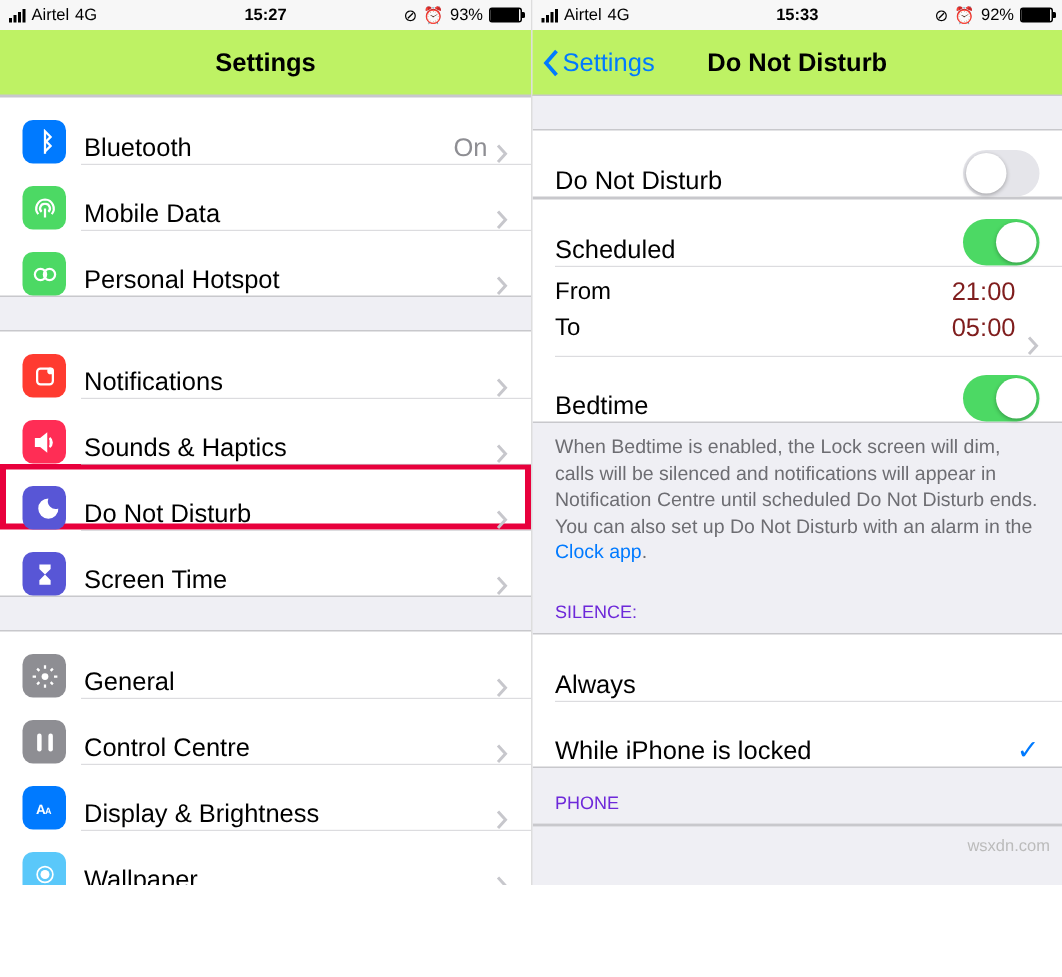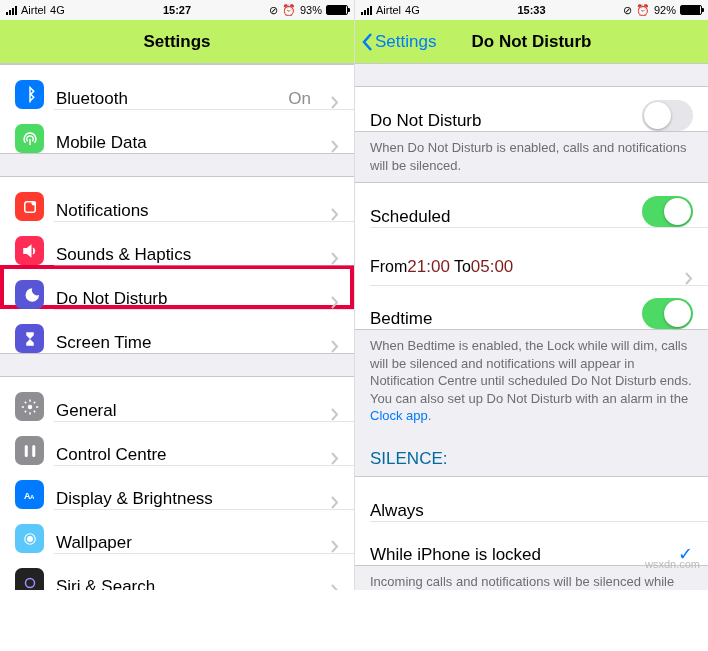--- a/index.html
+++ b/index.html
@@ -21,33 +21,33 @@
 .nav-back svg{width:12px;height:20px}
 .content{flex:1;overflow-y:auto}
 .group{background:#fff;border-top:1px solid #c8c8cc;border-bottom:1px solid #c8c8cc}
 .gap{height:22px}
 .row{min-height:44px;display:flex;align-items:flex-end;padding:0 15px;position:relative}
 .row+.row::before{content:'';position:absolute;top:0;left:54px;right:0;height:1px;background:#c8c8cc;transform:scaleY(.5)}
 .row.noicon+.row.noicon::before{left:15px}
 .rowicon{width:29px;height:29px;border-radius:7px;margin-right:12px;display:flex;align-items:center;justify-content:center;flex-shrink:0}
 .rowicon svg{width:18px;height:18px;fill:#fff}
 .rowlabel{flex:1;font-size:17px;color:#000}
-.rowval{font-size:17px;color:#8e8e93;margin-right:20px}
+.rowval{font-size:17px;color:#8e8e93;margin-right:6px}
 .chev{color:#c7c7cc}
 .chev svg{width:8px;height:13px;display:block}
 .footer{font-size:13px;color:#6d6d72;padding:7px 15px 8px;line-height:1.35}
-.header{font-size:17px;color:#0369a1;padding:16px 15px 7px;text-transform:uppercase}
+.header{font-size:12px;color:#6d28d9;padding:16px 15px 7px;text-transform:uppercase}
 .toggle{width:51px;height:31px;border-radius:16px;position:relative;flex-shrink:0}
 .toggle i{position:absolute;width:27px;height:27px;background:#fff;border-radius:50%;top:2px;box-shadow:0 1px 3px rgba(0,0,0,.3)}
 .toggle.off{background:#e5e5ea}.toggle.off i{left:2px}
 .toggle.on{background:#4cd964}.toggle.on i{right:2px}
 .highlight{box-shadow:inset 0 0 0 4px #e8003c}
 .link{color:#007aff}
 .check{color:#007aff;font-size:18px;font-weight:500}
-.dual{display:flex;flex-direction:row;gap:4px;padding:8px 0}
+.dual{display:flex;flex-direction:column;gap:4px;padding:8px 0}
 .dual .ln{display:flex;justify-content:space-between;align-items:center}
 .valblue{color:#7f1d1d;font-size:17px}
 .watermark{position:absolute;bottom:20px;right:8px;font-size:11px;color:#bbb}
 .ic-gray{background:#8e8e93}
 </style>
 </head>
 <body>
 
 <div class="phone">
   <div class="statusbar">
@@ -96,20 +96,34 @@
               <path d="M12 4a8 8 0 00-6 13M12 4a8 8 0 016 13M12 8a4 4 0 00-3 7M12 8a4 4 0 013 7M12 12v8" stroke="#fff" stroke-width="2" fill="none"></path>
             </svg>
           </span>
         <span class="rowlabel">Mobile Data</span>
         <span class="chev">
             <svg viewBox="0 0 8 13">
               <path d="M1 1l5 5.5L1 12" stroke="currentColor" stroke-width="2" fill="none"></path>
             </svg>
           </span>
       </div>
+      <div class="row">
+        <span class="rowicon" style="background:#4cd964">
+            <svg viewBox="0 0 24 24">
+              <circle cx="8" cy="12" r="5" stroke="#fff" stroke-width="2" fill="none"></circle>
+              <circle cx="16" cy="12" r="5" stroke="#fff" stroke-width="2" fill="none"></circle>
+            </svg>
+          </span>
+        <span class="rowlabel">Personal Hotspot</span>
+        <span class="chev">
+            <svg viewBox="0 0 8 13">
+              <path d="M1 1l5 5.5L1 12" stroke="currentColor" stroke-width="2" fill="none"></path>
+            </svg>
+          </span>
+      </div>
     </div>
     <div class="gap"></div>
     <div class="group">
       <div class="row">
         <span class="rowicon" style="background:#ff3b30">
             <svg viewBox="0 0 24 24">
               <rect x="5" y="5" width="14" height="14" rx="3" stroke="#fff" stroke-width="2" fill="none"></rect>
               <circle cx="17" cy="7" r="3" fill="#fff"></circle>
             </svg>
           </span>
@@ -273,21 +287,20 @@
   <div class="content">
     <div class="gap"></div>
     <div class="group">
       <div class="row noicon">
         <span class="rowlabel">Do Not Disturb</span>
         <span class="toggle off">
             <i></i>
           </span>
       </div>
     </div>
-    <div class="footer">When Do Not Disturb is enabled, calls and notifications will be silenced.</div>
     <div class="group">
       <div class="row noicon">
         <span class="rowlabel">Scheduled</span>
         <span class="toggle on">
             <i></i>
           </span>
       </div>
       <div class="row noicon" style="min-height:58px">
         <div class="dual" style="flex:1">
           <div class="ln">
@@ -306,32 +319,31 @@
           </span>
       </div>
       <div class="row noicon">
         <span class="rowlabel">Bedtime</span>
         <span class="toggle on">
             <i></i>
           </span>
       </div>
     </div>
     <div class="footer">
-      <span>When Bedtime is enabled, the Lock while will dim, calls will be silenced and notifications will appear in Notification Centre until scheduled Do Not Disturb ends. You can also set up Do Not Disturb with an alarm in the </span><span class="link">Clock app</span><span>.</span>
+      <span>When Bedtime is enabled, the Lock screen will dim, calls will be silenced and notifications will appear in Notification Centre until scheduled Do Not Disturb ends. You can also set up Do Not Disturb with an alarm in the </span><span class="link">Clock app</span><span>.</span>
     </div>
     <div class="header">SILENCE:</div>
     <div class="group">
       <div class="row noicon">
         <span class="rowlabel">Always</span>
       </div>
       <div class="row noicon">
         <span class="rowlabel">While iPhone is locked</span>
         <span class="check">✓</span>
       </div>
     </div>
-    <div class="footer">Incoming calls and notifications will be silenced while iPhone is locked.</div>
     <div class="header">PHONE</div>
     <div class="group">
       
     </div>
   </div>
   <span class="watermark">wsxdn.com</span>
 </div>
 
 </body></html>

